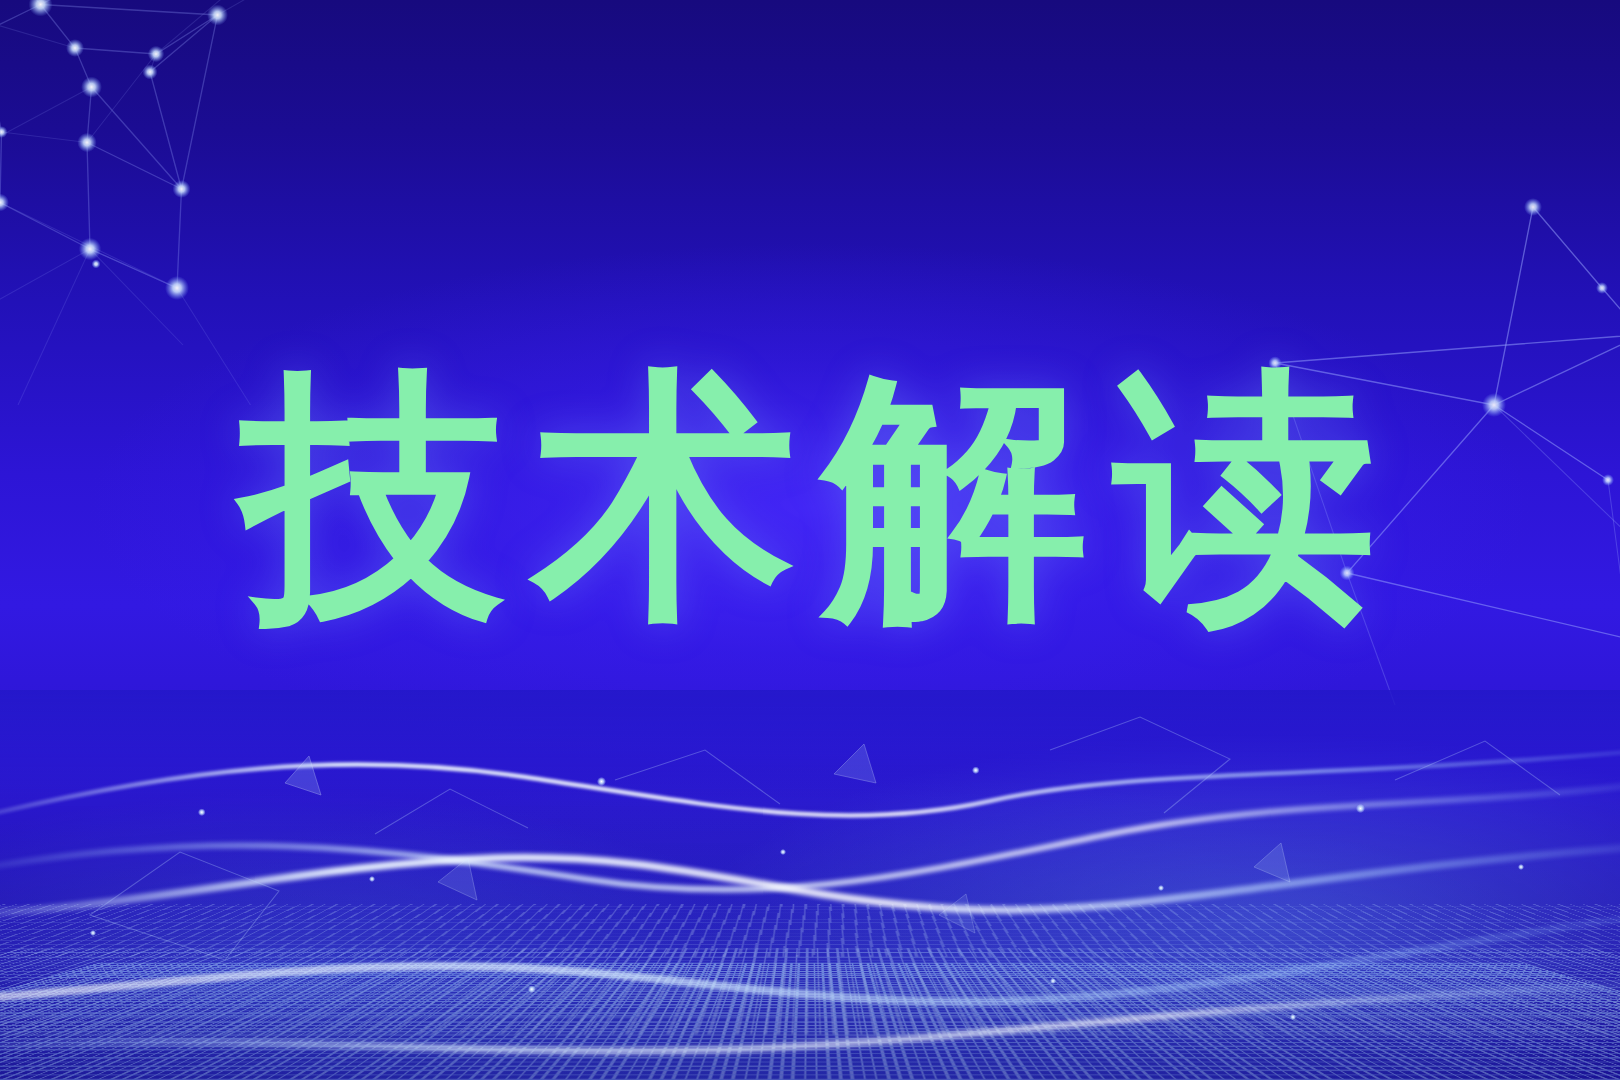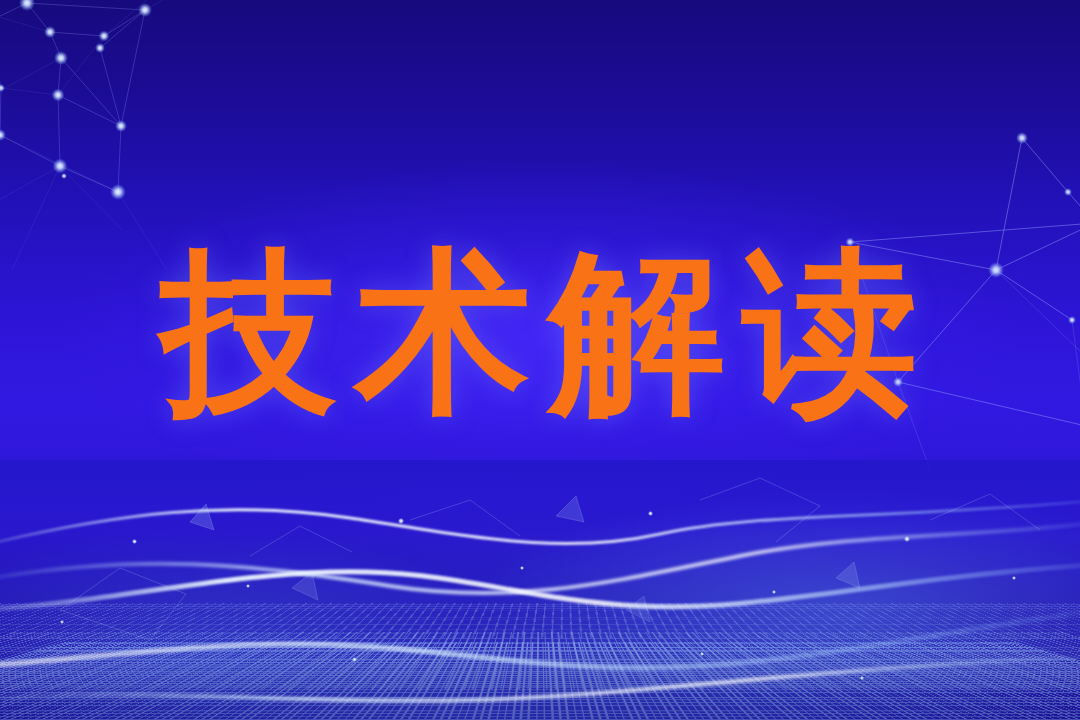--- a/index.html
+++ b/index.html
@@ -95,21 +95,21 @@
   .spark{
     position:absolute;border-radius:50%;
     background:radial-gradient(circle, #ffffff 0%, rgba(200,228,255,.85) 30%, rgba(140,190,255,0) 72%);
     pointer-events:none;
   }
 
   
   .headline{
     position:absolute;left:0;right:0;top:244px;
     text-align:center;
-    color:#f97316;
+    color:#86efac;
     font-size:176px;
     line-height:1;
     font-weight:700;
     letter-spacing:18px;
     text-indent:18px;
     white-space:nowrap;
     text-shadow:0 0 26px rgba(120,150,255,.35);
     user-select:none;
   }
 </style>

